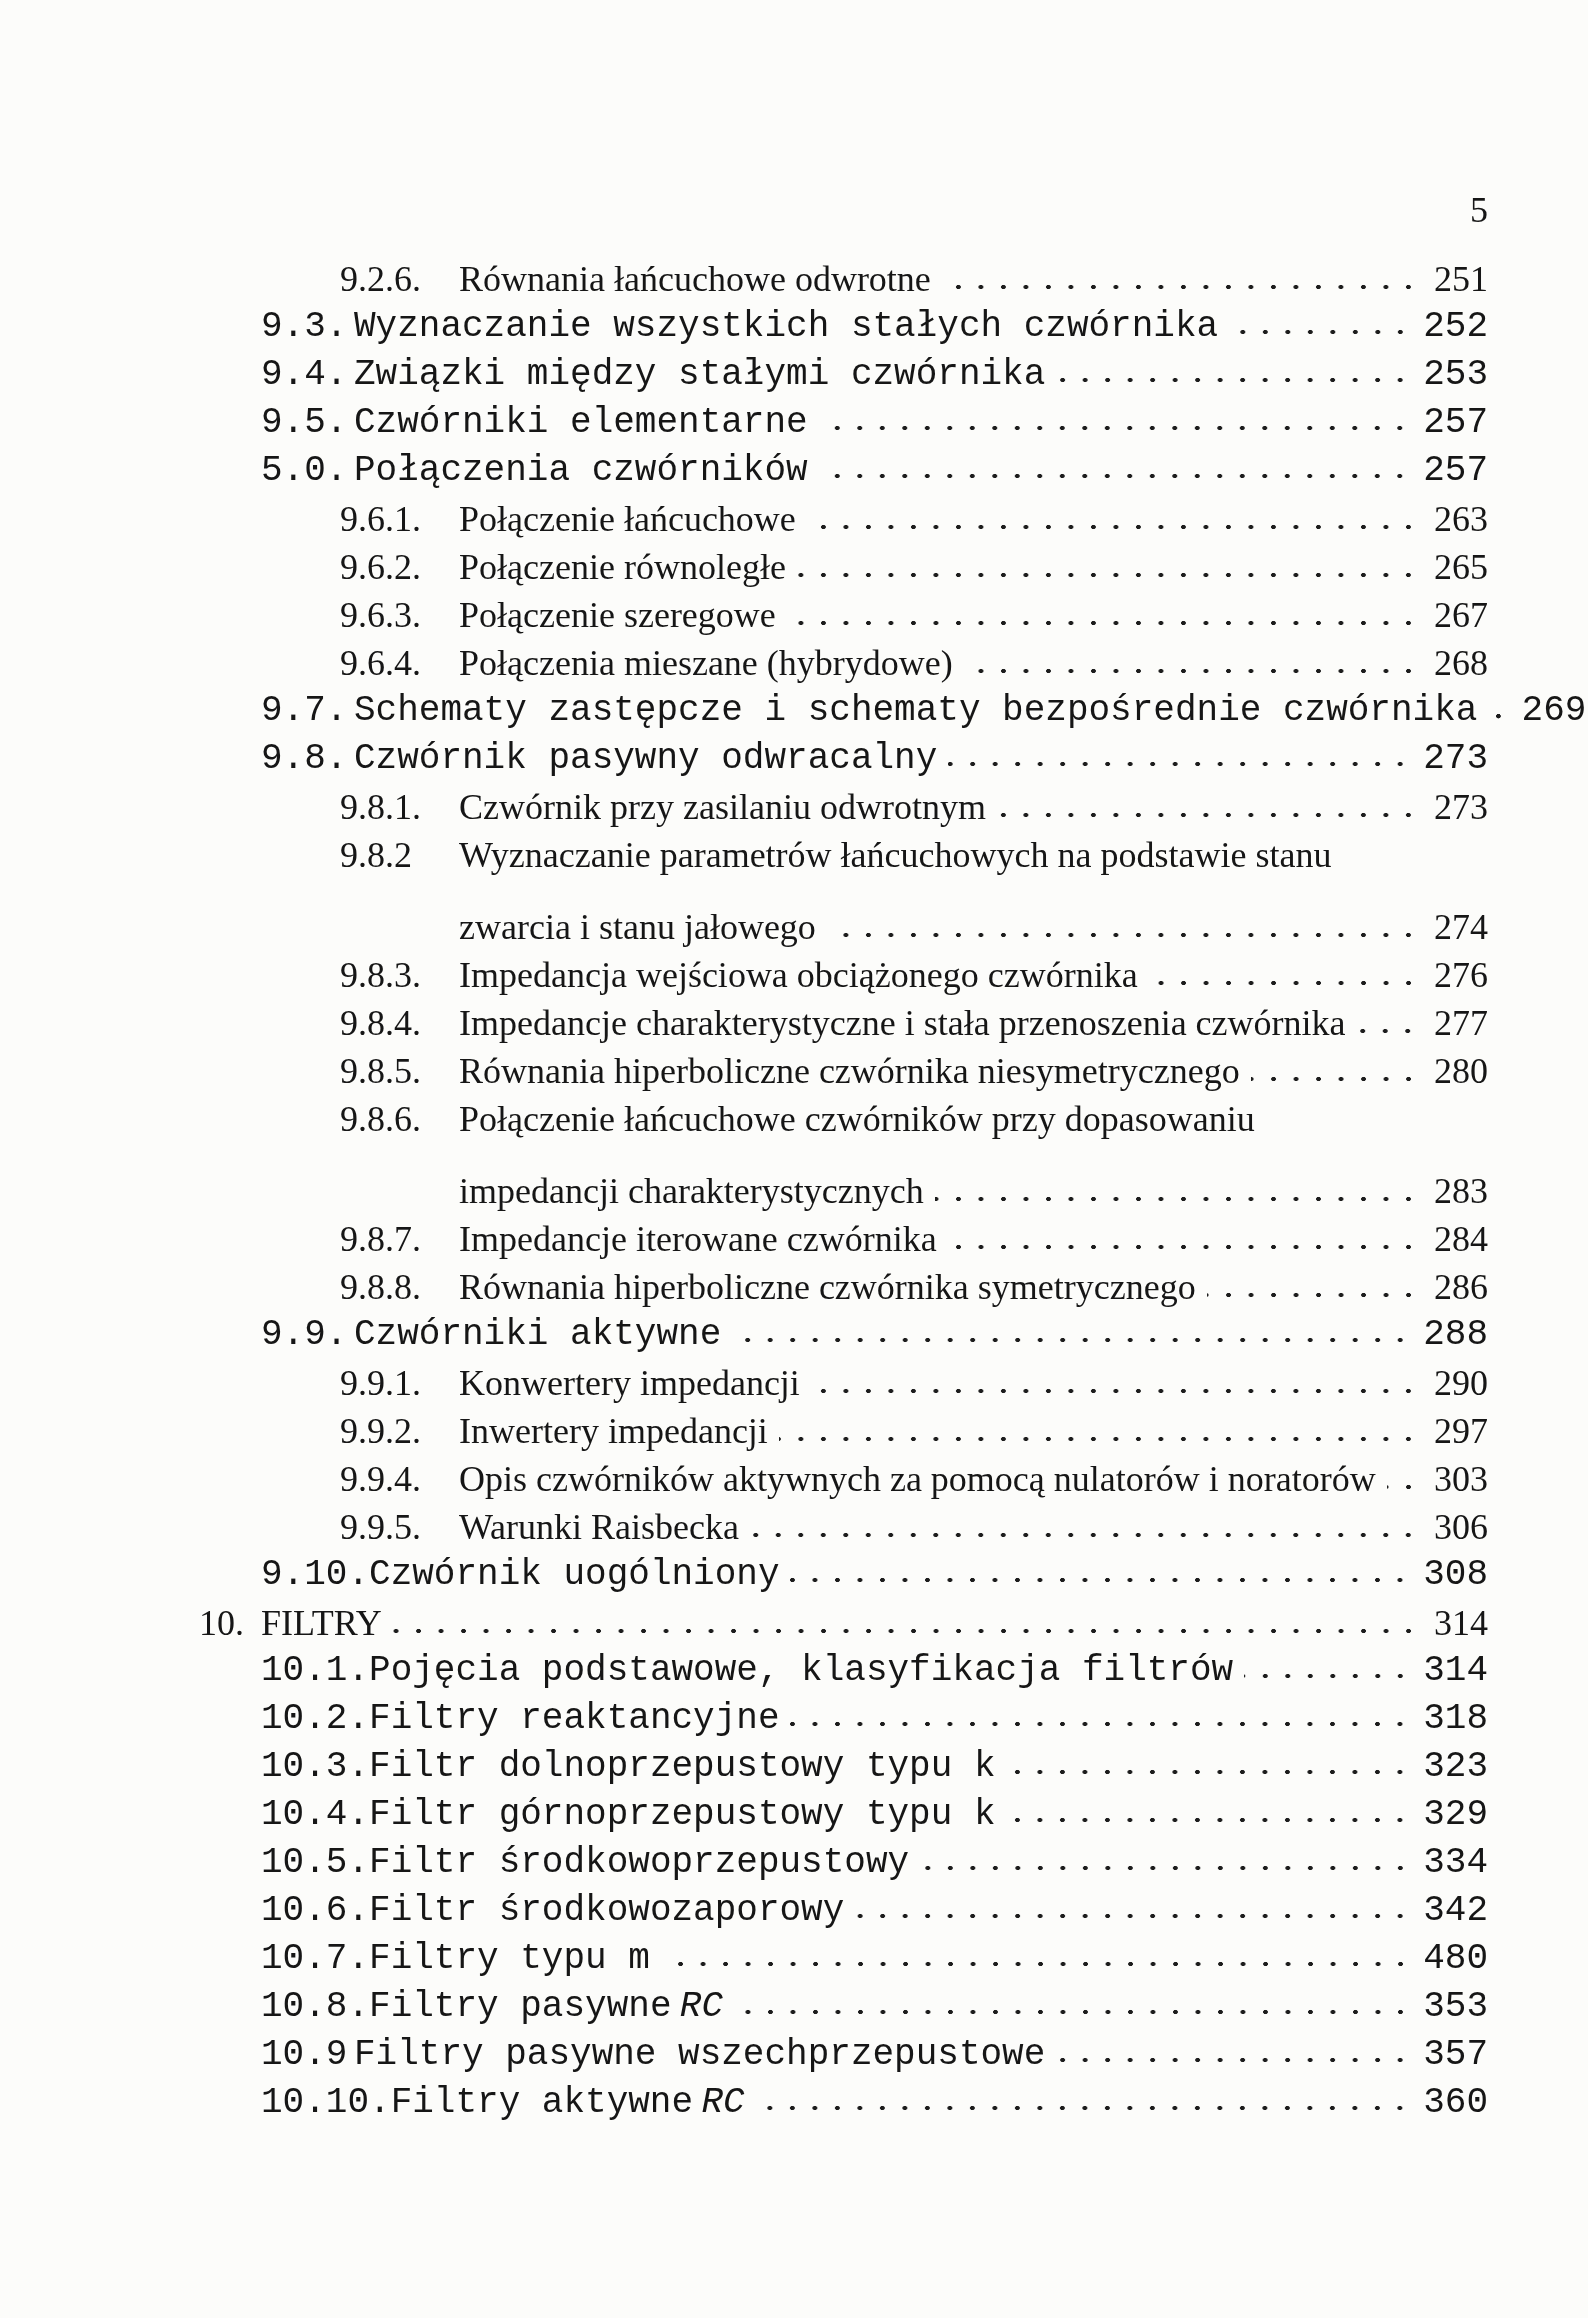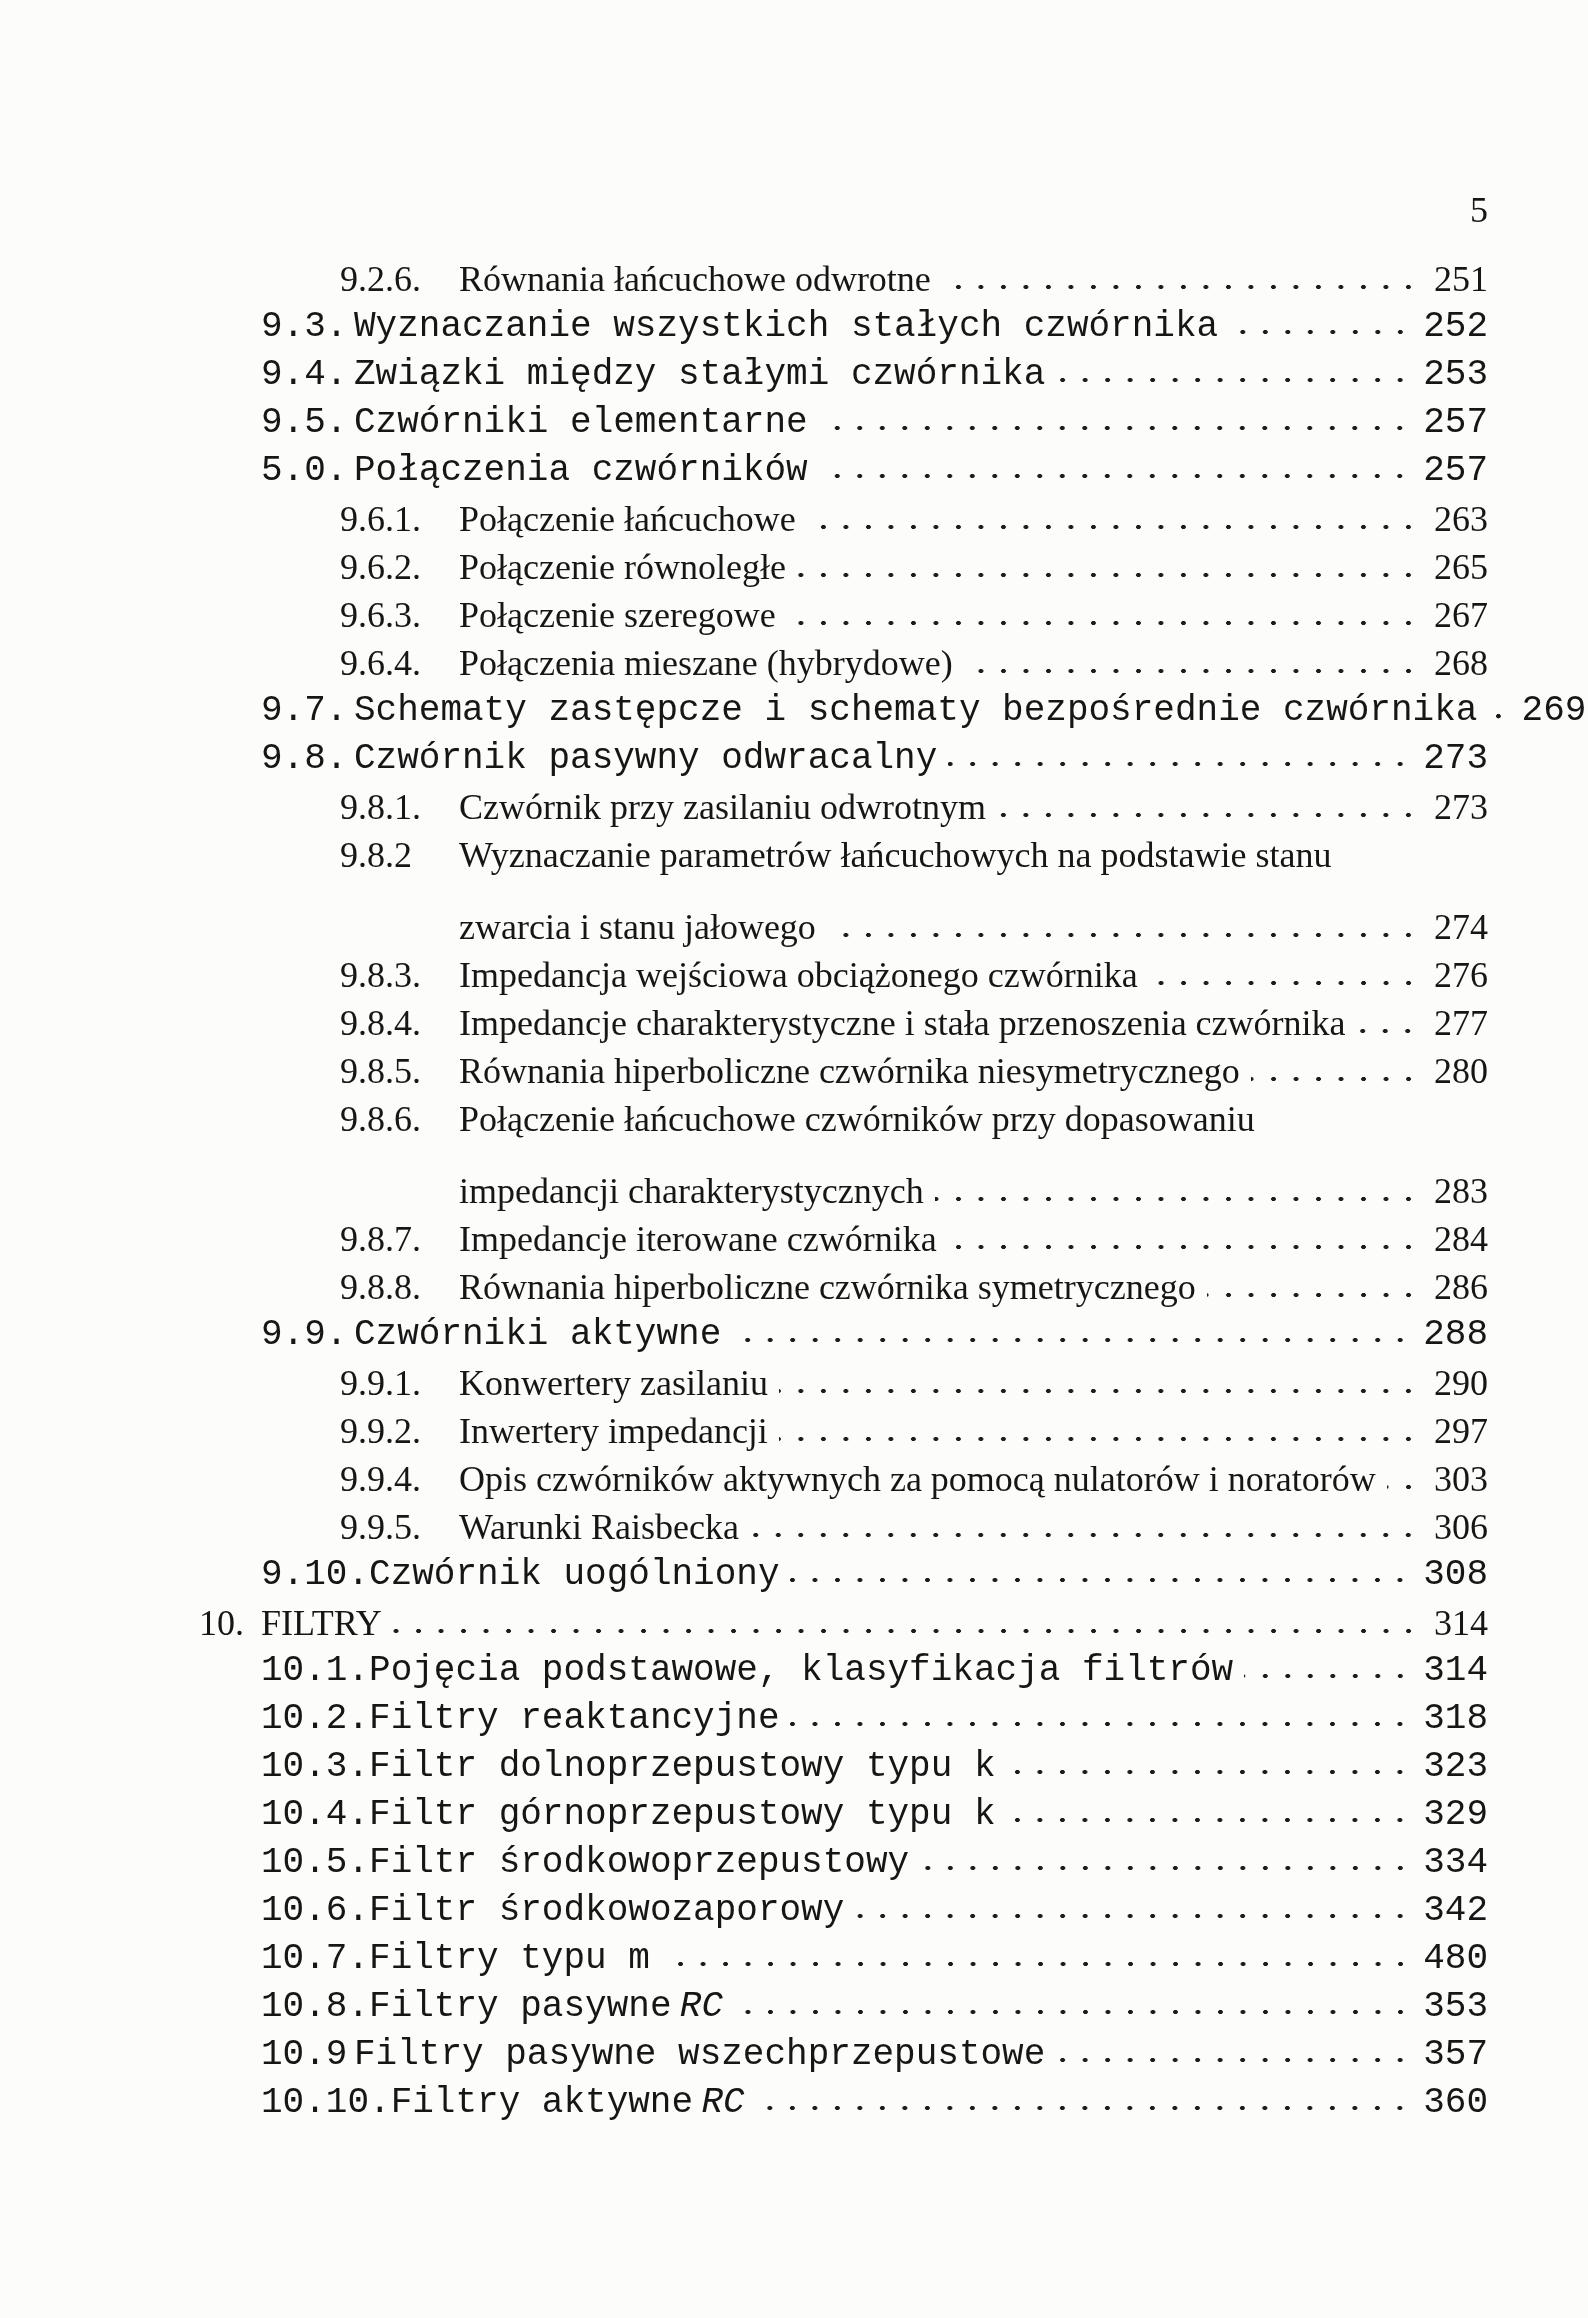--- a/index.html
+++ b/index.html
@@ -200,21 +200,21 @@
         <span class="pg">286</span>
       </div>
       <div class="row lvl2">
         <span class="num">9.9.</span>
         <span class="title">Czwórniki aktywne</span>
         <span class="leader"></span>
         <span class="pg">288</span>
       </div>
       <div class="row lvl3">
         <span class="num">9.9.1.</span>
-        <span class="title">Konwertery zasilaniu</span>
+        <span class="title">Konwertery impedancji</span>
         <span class="leader"></span>
         <span class="pg">290</span>
       </div>
       <div class="row lvl3">
         <span class="num">9.9.2.</span>
         <span class="title">Inwertery impedancji</span>
         <span class="leader"></span>
         <span class="pg">297</span>
       </div>
       <div class="row lvl3">

